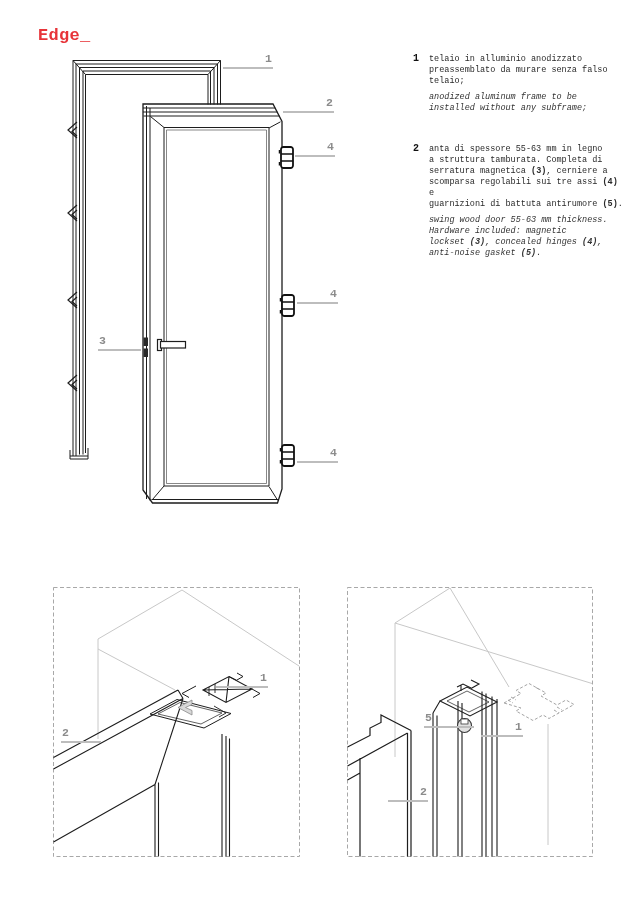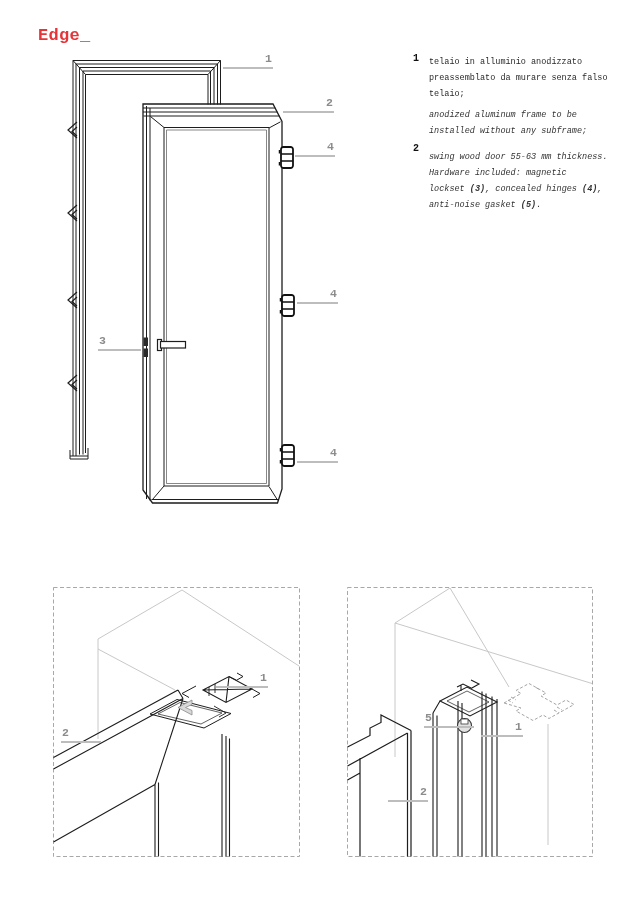--- a/index.html
+++ b/index.html
@@ -9,21 +9,21 @@
   }
   .title{
     position:absolute;left:38px;top:26px;font-size:17px;font-weight:bold;
     letter-spacing:.3px;color:#e73439;
   }
   svg.art{position:absolute;left:0;top:0;}
 
   .legend{position:absolute;left:412px;top:54px;width:214px;color:#222;}
   .legend-item{position:absolute;left:0;width:214px;}
   .legend-num{position:absolute;left:1px;top:-1px;font-size:10px;font-weight:bold;color:#111;}
-  .legend-text{margin-left:17px;font-size:8.5px;line-height:16px;color:#2a2a2a;}
+  .legend-text{margin-left:17px;font-size:8.5px;line-height:11px;color:#2a2a2a;}
   .legend-text.en{font-style:italic;margin-top:5px;color:#333;}
   .legend-text b{font-weight:bold;}
 
   .callout{
     position:absolute;height:15px;border-bottom:2px solid #bdbdbd;
     color:#8c8c8c;font-size:11.5px;font-weight:bold;line-height:14px;
   }
   .c-right{text-align:right;}
   .c-left{text-align:left;}
   .callout span{display:inline-block;padding:0 1px;}
@@ -164,17 +164,18 @@
   <div class="callout c-right" style="left:388px;top:785px;width:40px"><span>2</span></div>
 
   <div class="legend">
     <div class="legend-item" style="top:0">
       <span class="legend-num">1</span>
       <div class="legend-text">telaio in alluminio anodizzato<br>preassemblato da murare senza falso<br>telaio;</div>
       <div class="legend-text en">anodized aluminum frame to be<br>installed without any subframe;</div>
     </div>
     <div class="legend-item" style="top:90px">
       <span class="legend-num">2</span>
+      <div class="legend-text">anta di spessore 55-63 mm in legno<br>a struttura tamburata. Completa di<br>serratura magnetica <b>(3)</b>, cerniere a<br>scomparsa regolabili sui tre assi <b>(4)</b> e<br>guarnizioni di battuta antirumore <b>(5)</b>.</div>
       <div class="legend-text en">swing wood door 55-63 mm thickness.<br>Hardware included: magnetic<br>lockset <b>(3)</b>, concealed hinges <b>(4)</b>,<br>anti-noise gasket <b>(5)</b>.</div>
     </div>
   </div>
 
 </div>
 
 </body></html>

